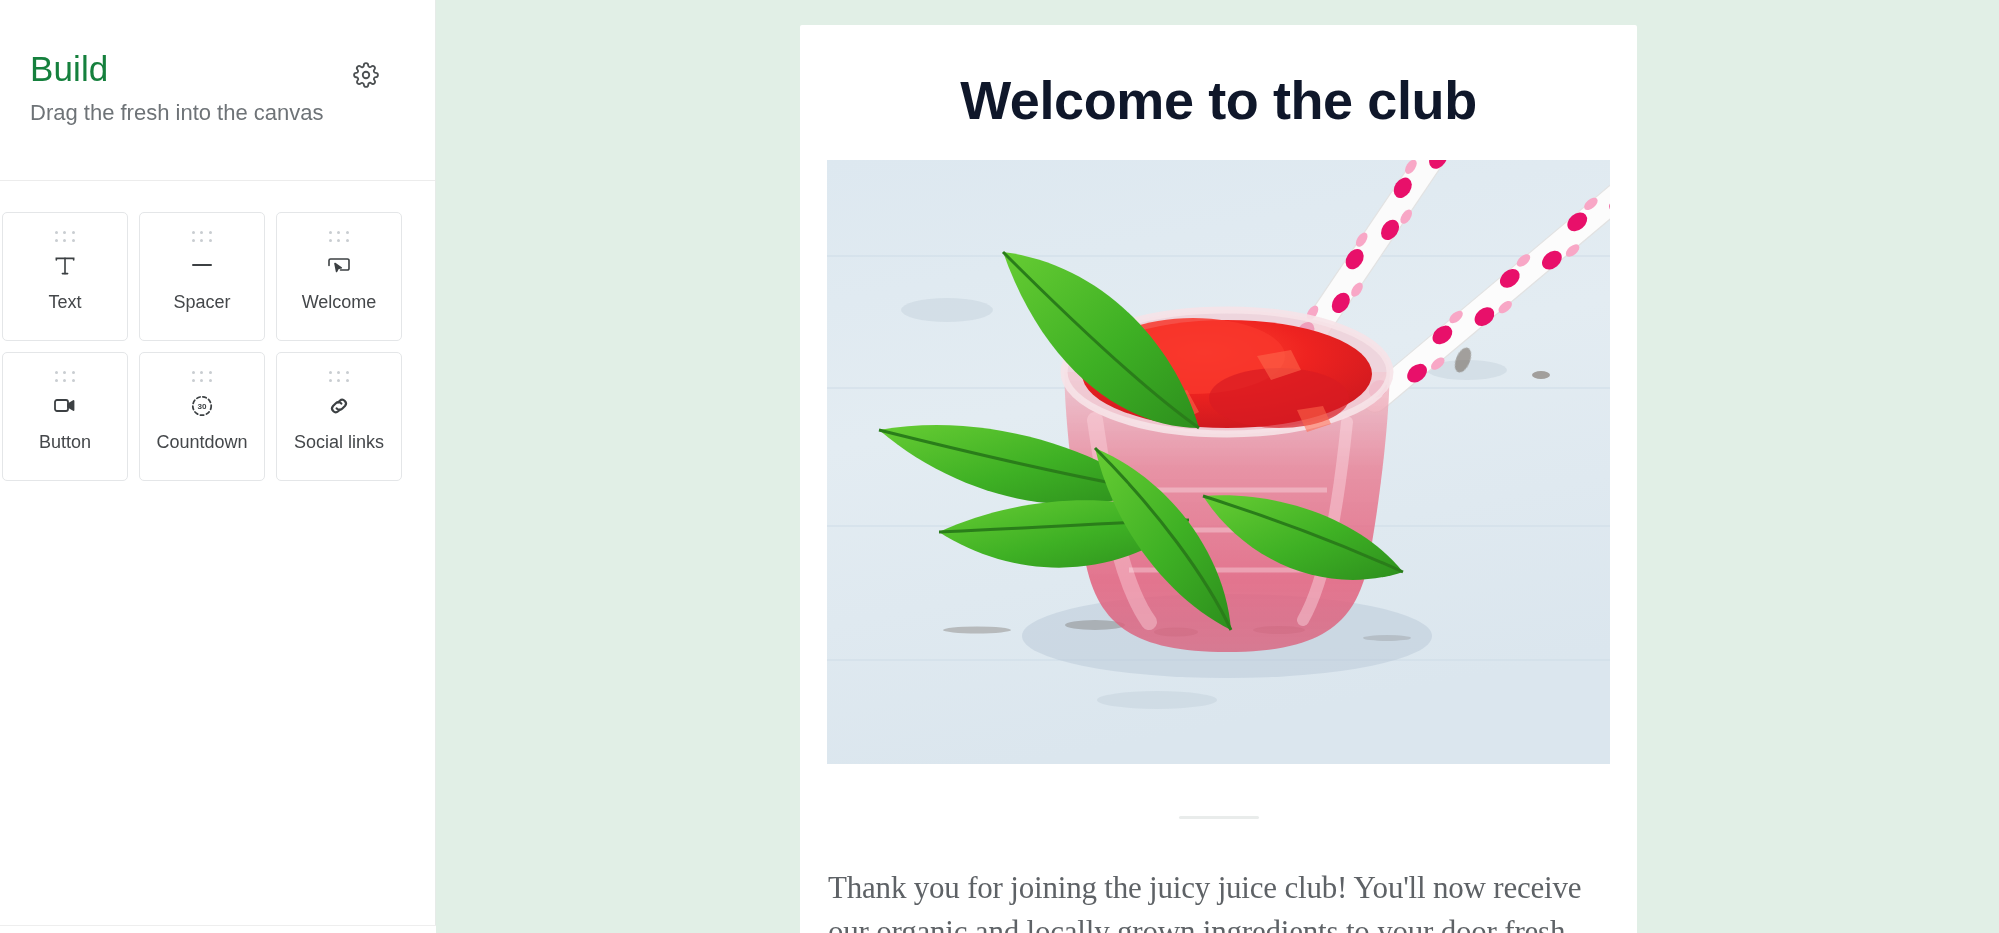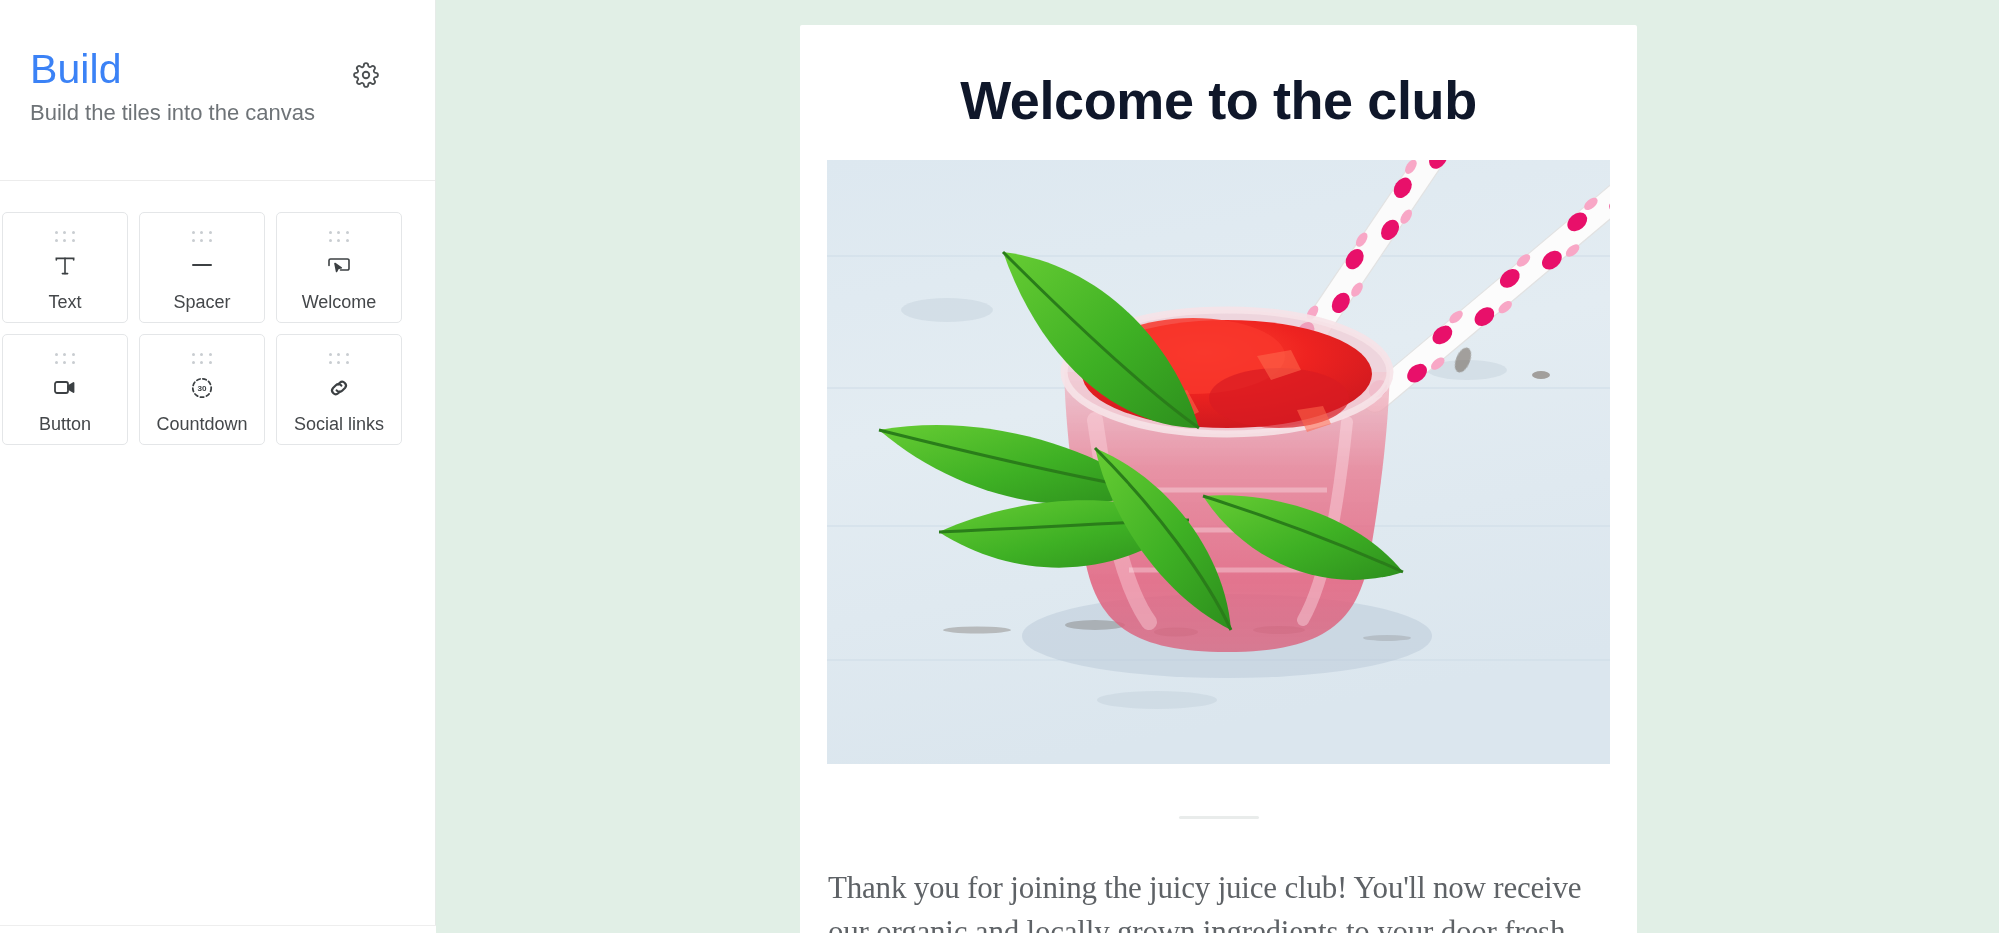--- a/index.html
+++ b/index.html
@@ -30,23 +30,23 @@
   }
 
   .sidebar-header {
     position: relative;
     height: 181px;
     border-bottom: 1px solid #ececec;
     padding: 48px 30px 0 30px;
   }
 
   .sidebar-title {
-    font-size: 41px;
+    font-size: 35px;
     font-weight: 400;
-    color: #3b82f6;
+    color: #15803d;
     letter-spacing: 0.1px;
     line-height: 42px;
   }
 
   .sidebar-subtitle {
     margin-top: 9px;
     font-size: 22px;
     font-weight: 400;
     color: #6e7377;
     line-height: 28px;
@@ -70,21 +70,21 @@
     top: 212px;
     left: 2px;
     width: 420px;
     display: flex;
     flex-wrap: wrap;
     gap: 11px;
   }
 
   .tile {
     width: 126px;
-    height: 111px;
+    height: 129px;
     border: 1px solid #e4e6e8;
     border-radius: 5px;
     background: #ffffff;
     display: flex;
     flex-direction: column;
     align-items: center;
     cursor: grab;
     position: relative;
   }
 
@@ -196,21 +196,21 @@
 </style>
 </head>
 <body>
 
 <div id="app">
 
   <aside class="sidebar">
 
     <div class="sidebar-header">
       <div class="sidebar-title">Build</div>
-      <div class="sidebar-subtitle">Build the tiles into the canvas</div>
+      <div class="sidebar-subtitle">Drag the fresh into the canvas</div>
 
       <div class="gear-btn">
         <span>
           <svg width="26" height="26" viewBox="0 0 24 24" fill="none" stroke="#4c5052" stroke-width="1.7" stroke-linecap="round" stroke-linejoin="round">
             <circle cx="12" cy="12" r="3"></circle>
             <path d="M19.4 15a1.65 1.65 0 0 0 .33 1.82l.06.06a2 2 0 1 1-2.83 2.83l-.06-.06a1.65 1.65 0 0 0-1.82-.33 1.65 1.65 0 0 0-1 1.51V21a2 2 0 1 1-4 0v-.09A1.65 1.65 0 0 0 9 19.4a1.65 1.65 0 0 0-1.82.33l-.06.06a2 2 0 1 1-2.83-2.83l.06-.06a1.65 1.65 0 0 0 .33-1.82 1.65 1.65 0 0 0-1.51-1H3a2 2 0 1 1 0-4h.09A1.65 1.65 0 0 0 4.6 9a1.65 1.65 0 0 0-.33-1.82l-.06-.06a2 2 0 1 1 2.83-2.83l.06.06a1.65 1.65 0 0 0 1.82.33H9a1.65 1.65 0 0 0 1-1.51V3a2 2 0 1 1 4 0v.09a1.65 1.65 0 0 0 1 1.51 1.65 1.65 0 0 0 1.82-.33l.06-.06a2 2 0 1 1 2.83 2.83l-.06.06a1.65 1.65 0 0 0-.33 1.82V9a1.65 1.65 0 0 0 1.51 1H21a2 2 0 1 1 0 4h-.09a1.65 1.65 0 0 0-1.51 1z"></path>
           </svg>
         </span>
       </div>
     </div>

